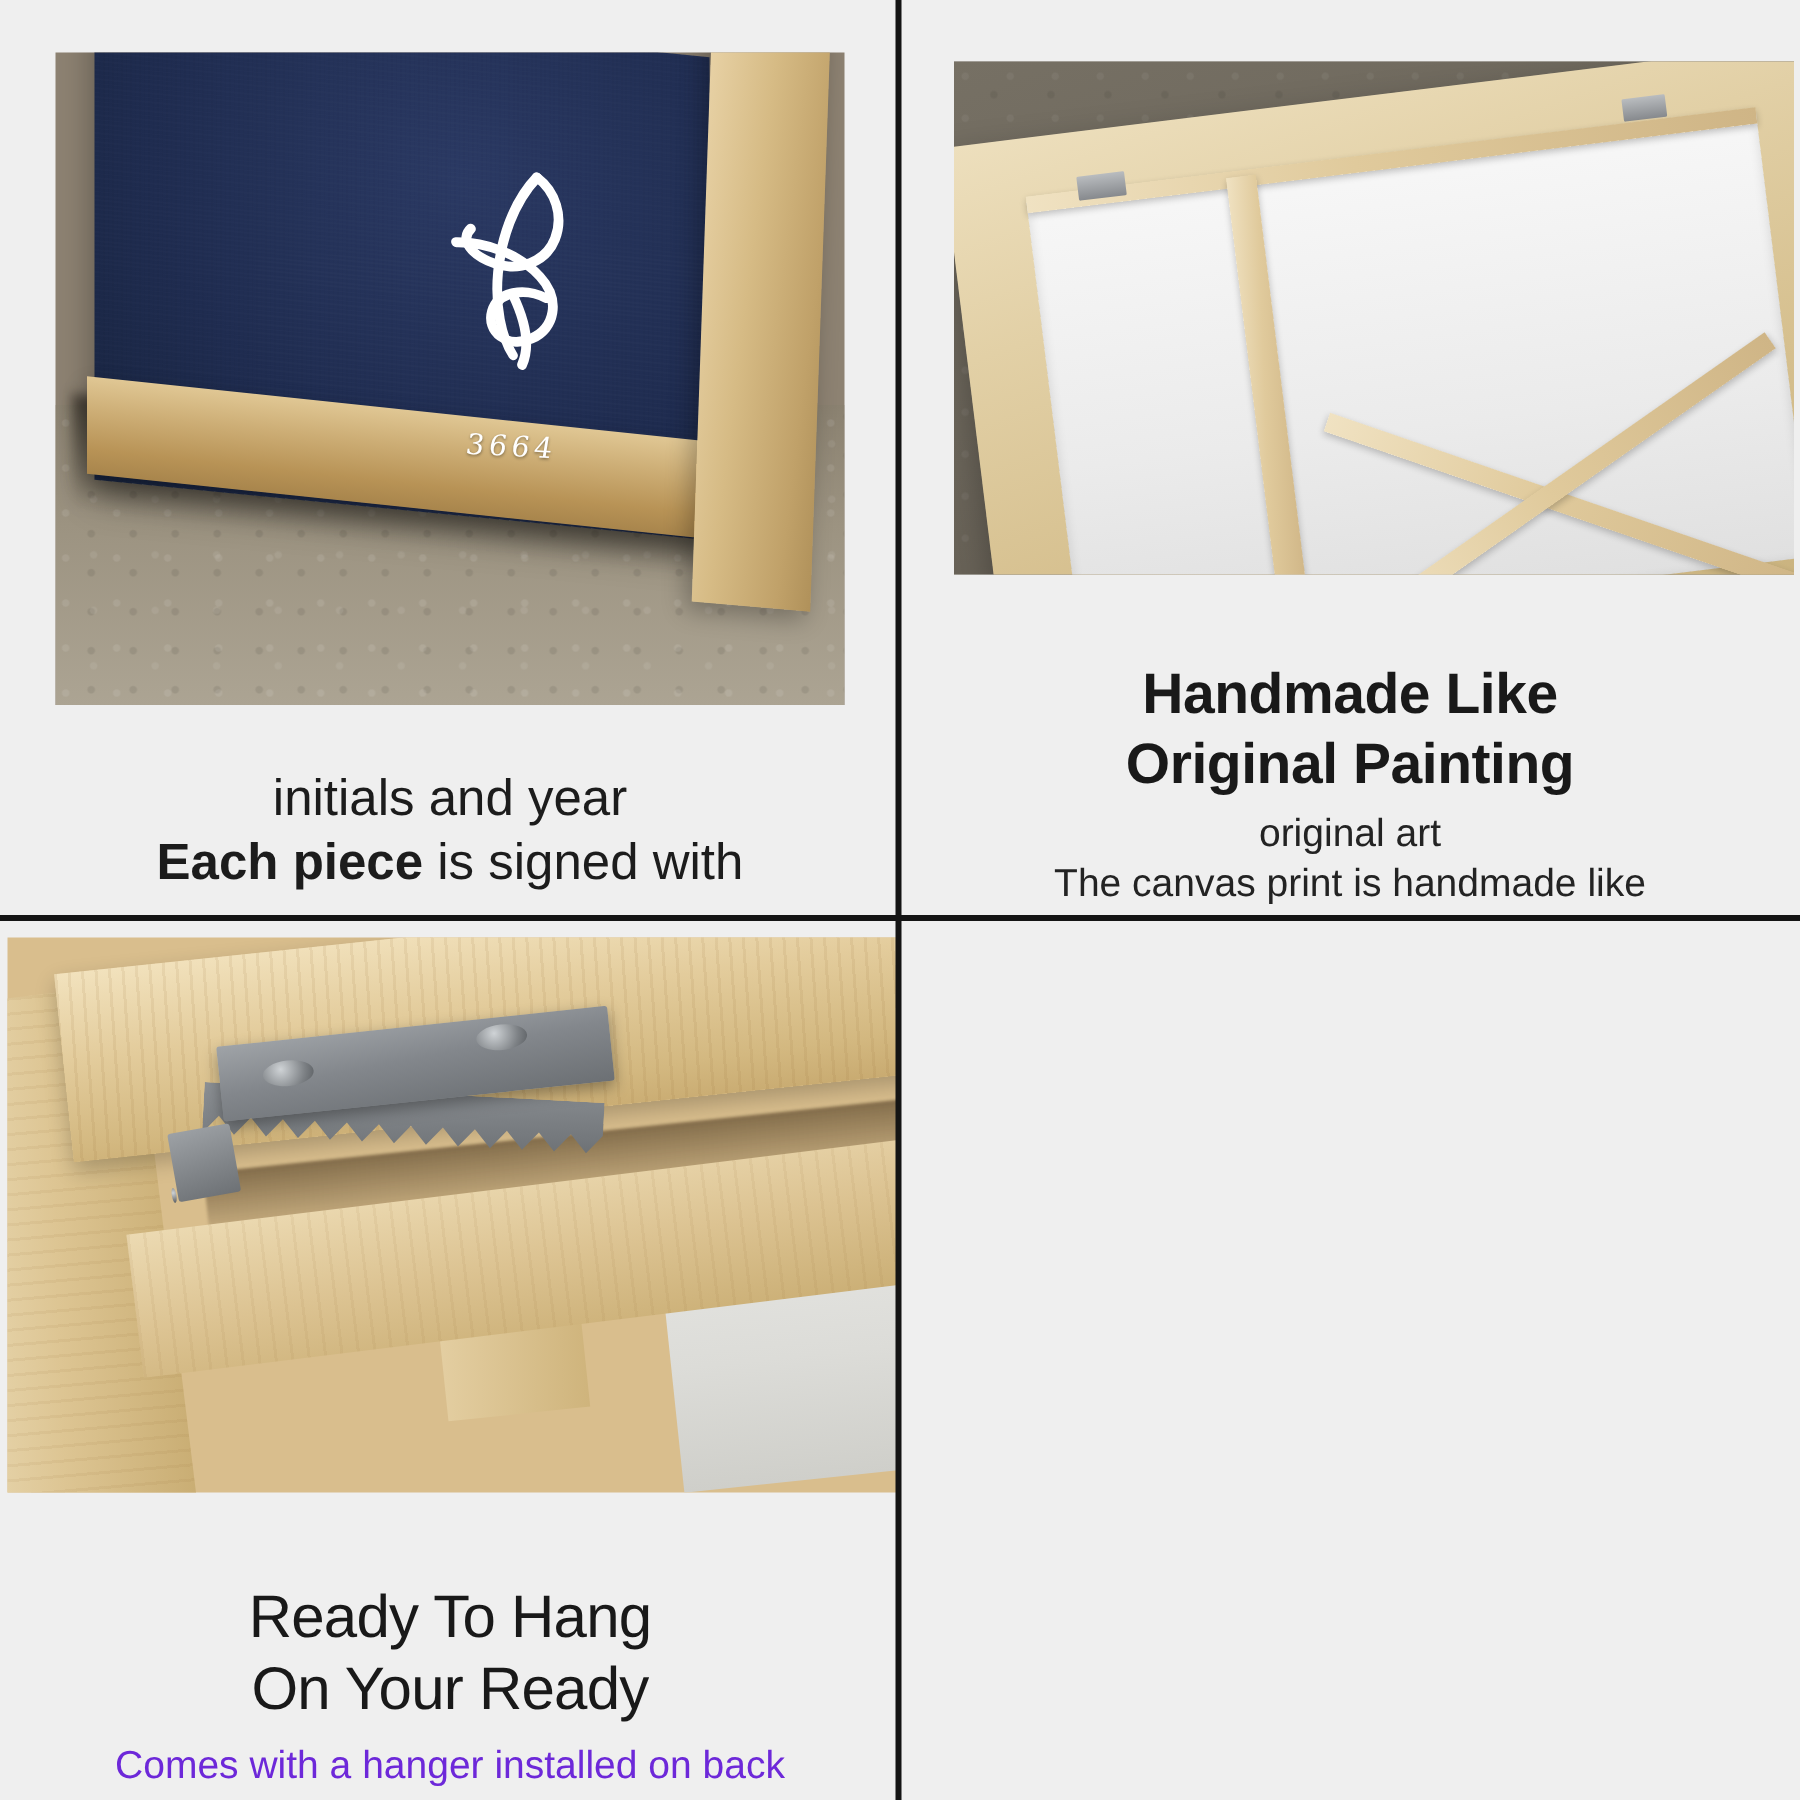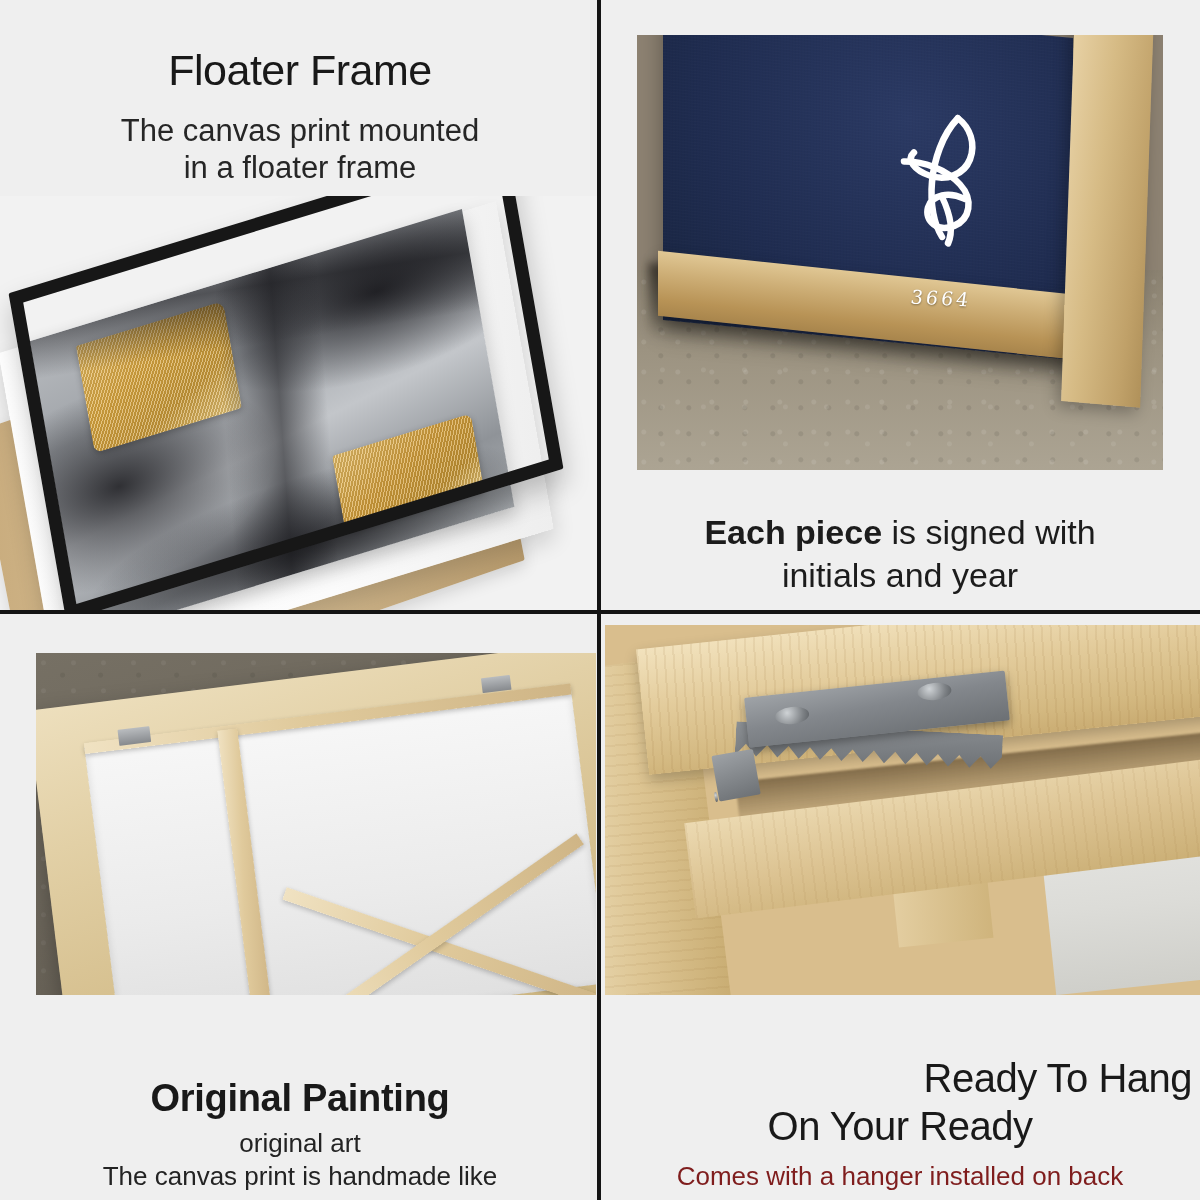--- a/index.html
+++ b/index.html
@@ -52,23 +52,23 @@
     box-sizing:border-box;
   }
   .q3-l1{font-size:38px;font-weight:700;line-height:1.22;letter-spacing:-0.3px;}
   .q3-l2{font-size:38px;font-weight:700;line-height:1.22;letter-spacing:-0.3px;}
   .q3-sub{font-size:26px;font-weight:400;line-height:1.25;margin-top:6px;color:#232323;}
 
   .q4-text{
     position:absolute;left:0;right:0;bottom:8px;text-align:center;padding:0 8px;
     box-sizing:border-box;
   }
-  .q4-l1{font-size:40px;font-weight:500;line-height:1.2;letter-spacing:-0.5px;text-align:right;}
+  .q4-l1{font-size:40px;font-weight:500;line-height:1.2;letter-spacing:-0.5px;}
   .q4-l2{font-size:40px;font-weight:500;line-height:1.2;letter-spacing:-0.5px;}
-  .q4-sub{font-size:26px;font-weight:400;line-height:1.25;margin-top:10px;color:#7f1d1d;}
+  .q4-sub{font-size:26px;font-weight:400;line-height:1.25;margin-top:10px;color:#6d28d9;}
 
   
   .photo{position:absolute;overflow:hidden;background:#ddd;}
 
   
   .q1-photo{left:0;top:196px;width:600px;height:416px;background:#f2f2f2;}
   .q1-stage{position:absolute;inset:0;}
   .wood-back{
     position:absolute;left:-10px;top:150px;width:520px;height:300px;
     background:linear-gradient(103deg,#c8ab7c 0%,#d9c29a 45%,#b79a6c 100%);
@@ -283,38 +283,20 @@
     background:linear-gradient(170deg,#9da1a5,#6d7175);
     transform:rotate(-4deg);border-radius:2px;
   }
   .screw.s3{left:-10%;top:78%;width:8%;height:22%;}
 </style>
 </head>
 <body>
 
 <div class="infographic">
 
-  <div class="quad">
-    <div class="t-title q1-title">Floater Frame</div>
-    <div class="t-sub q1-sub">
-      <div>The canvas print mounted</div>
-      <div>in a floater frame</div>
-    </div>
-
-    <div class="photo q1-photo">
-      <div class="q1-stage">
-        <div class="wood-back"></div>
-        <div class="white-canvas"></div>
-        <div class="art-plate">
-          <div class="art-dark-band"></div>
-        </div>
-        <div class="black-frame"></div>
-      </div>
-    </div>
-  </div>
 
   <div class="quad">
     <div class="photo q2-photo">
       <div class="q2-floor"></div>
       <div class="q2-shadow"></div>
       <div class="q2-navy">
         
       </div>
       <div class="q2-wood-bottom"></div>
       <div class="q2-wood-right"></div>
@@ -323,43 +305,44 @@
           <path d="M74 12 C58 30 50 56 48 78 C46 100 50 120 58 132"></path>
           <path d="M74 12 C86 20 92 36 86 52 C80 68 62 76 46 72 C30 68 22 58 30 50"></path>
           <path d="M20 60 C40 58 62 64 76 78 C90 92 86 112 70 120 C54 128 40 118 44 104 C48 90 66 86 80 92"></path>
           <path d="M58 92 C66 108 70 124 64 138"></path>
         </svg>
       </div>
       <div class="sig-year">3664</div>
     </div>
 
     <div class="q2-caption">
+      <div>initials and year</div>
       <div>
         <b>Each piece</b><span> is signed with</span>
       </div>
-      <div>initials and year</div>
     </div>
   </div>
 
   <div class="quad">
     <div class="photo q3-photo">
       <div class="q3-floor"></div>
       <div class="q3-frame">
         <div class="q3-outer"></div>
         <div class="q3-inner"></div>
         <div class="bar bar-top"></div>
         <div class="bar bar-v1"></div>
         <div class="bar bar-diag"></div>
         <div class="bar bar-diag2"></div>
         <div class="clipA"></div>
         <div class="clipB"></div>
       </div>
     </div>
 
     <div class="q3-text">
+      <div class="t-title bold q3-l1">Handmade Like</div>
       <div class="t-title bold q3-l2">Original Painting</div>
       <div class="t-sub q3-sub">
         <div>original art</div>
         <div>The canvas print is handmade like</div>
       </div>
     </div>
   </div>
 
   <div class="quad">
     <div class="photo q4-photo">

